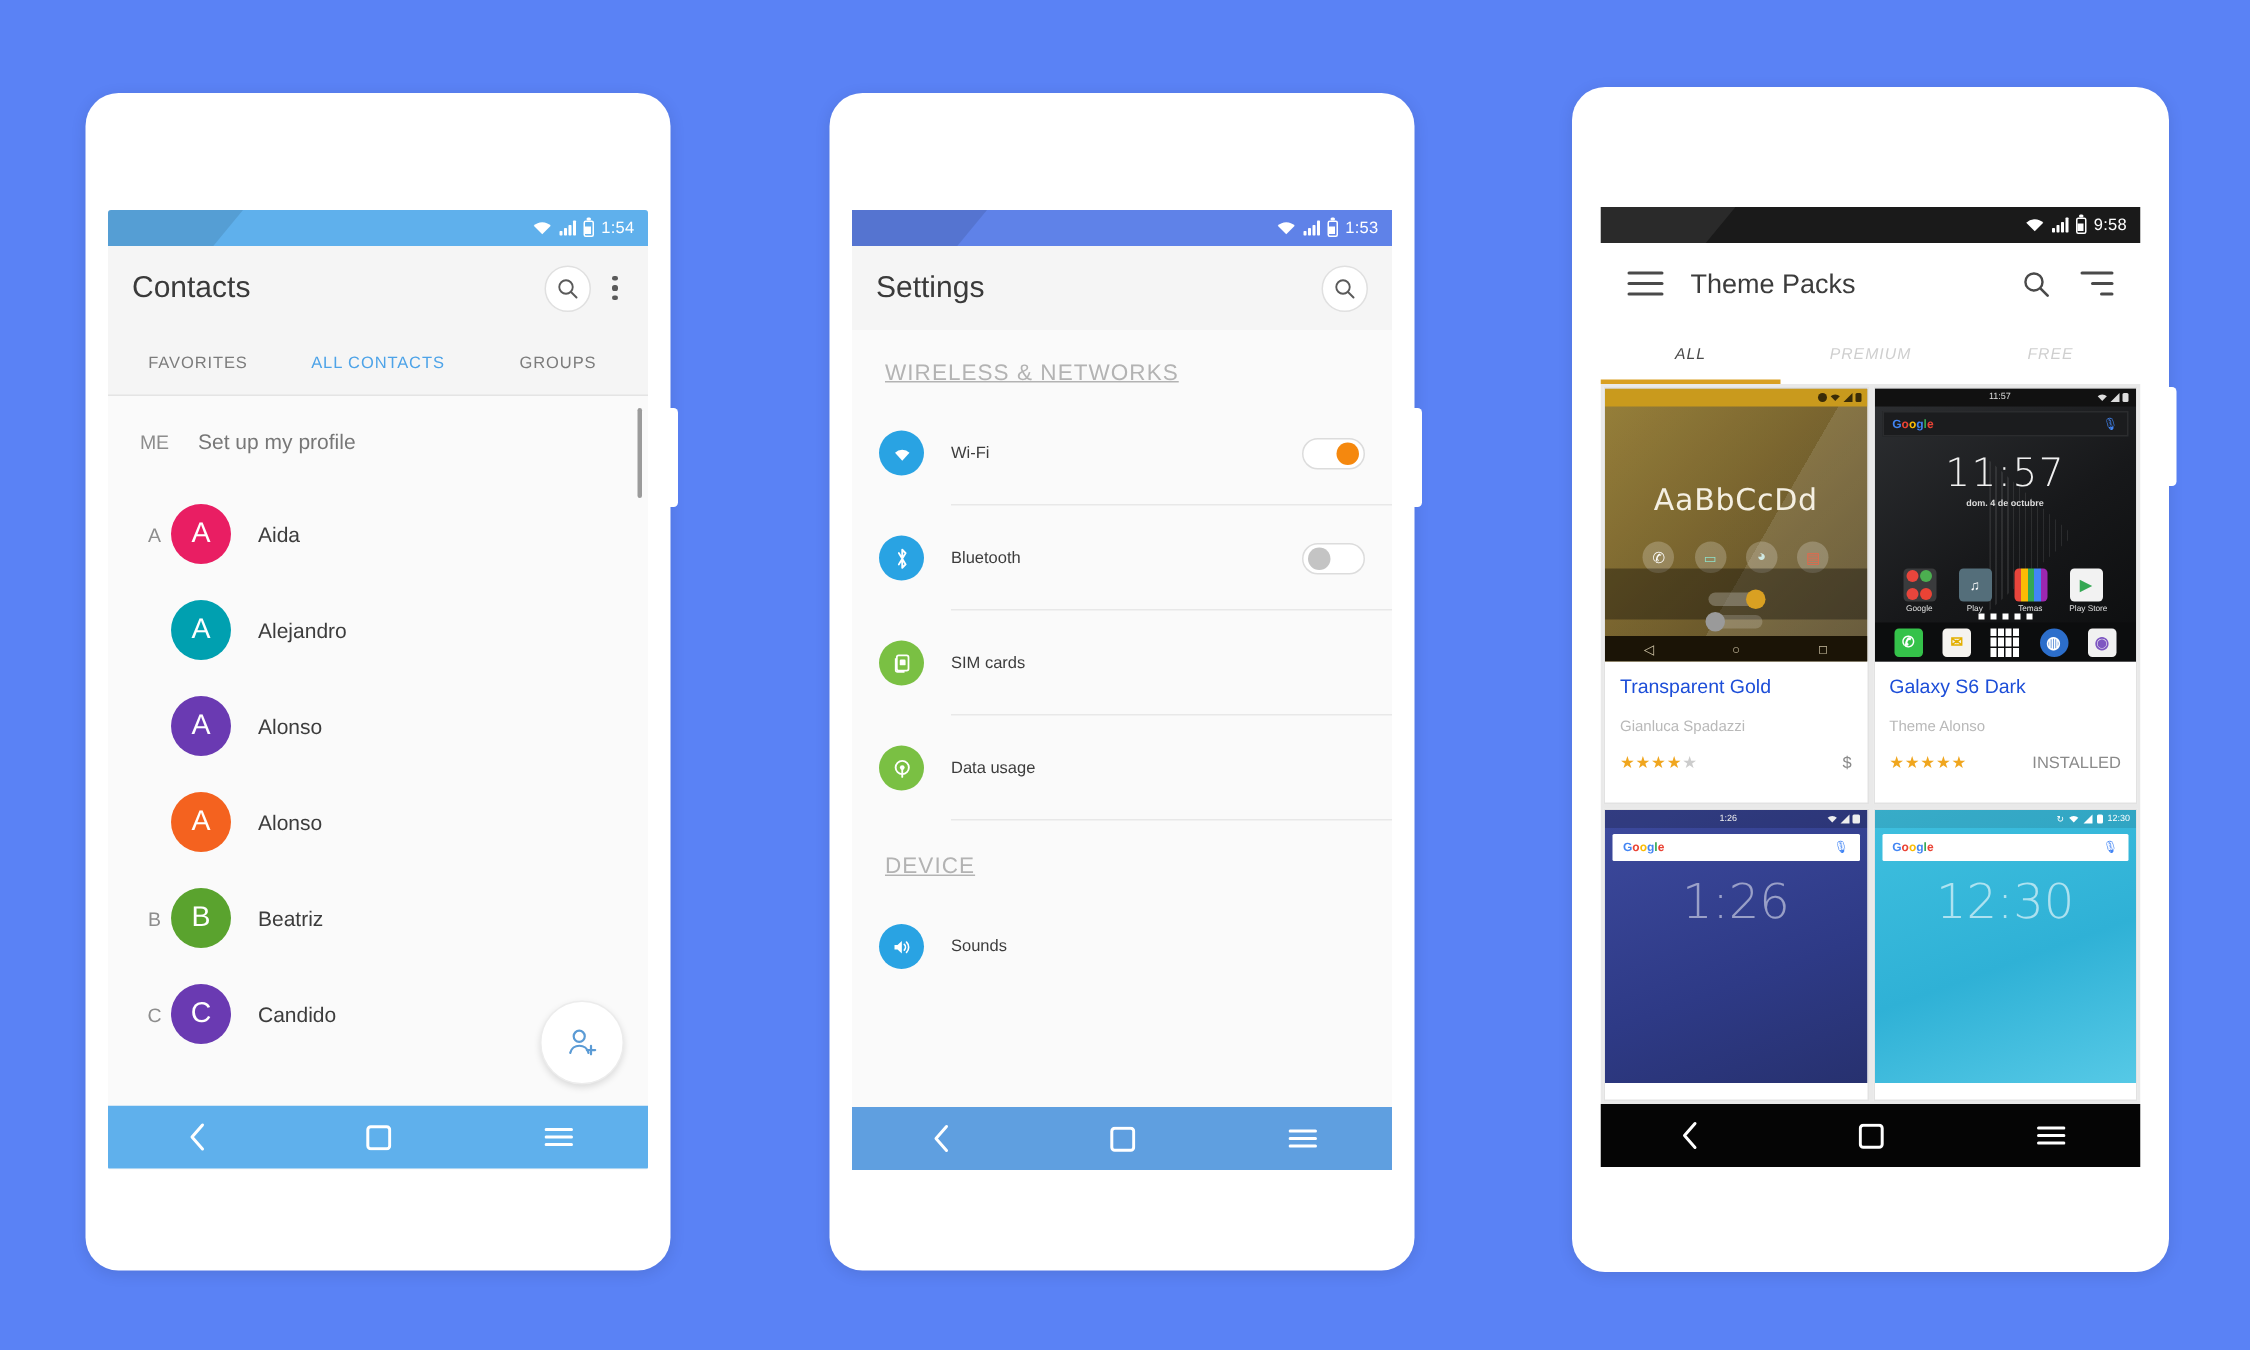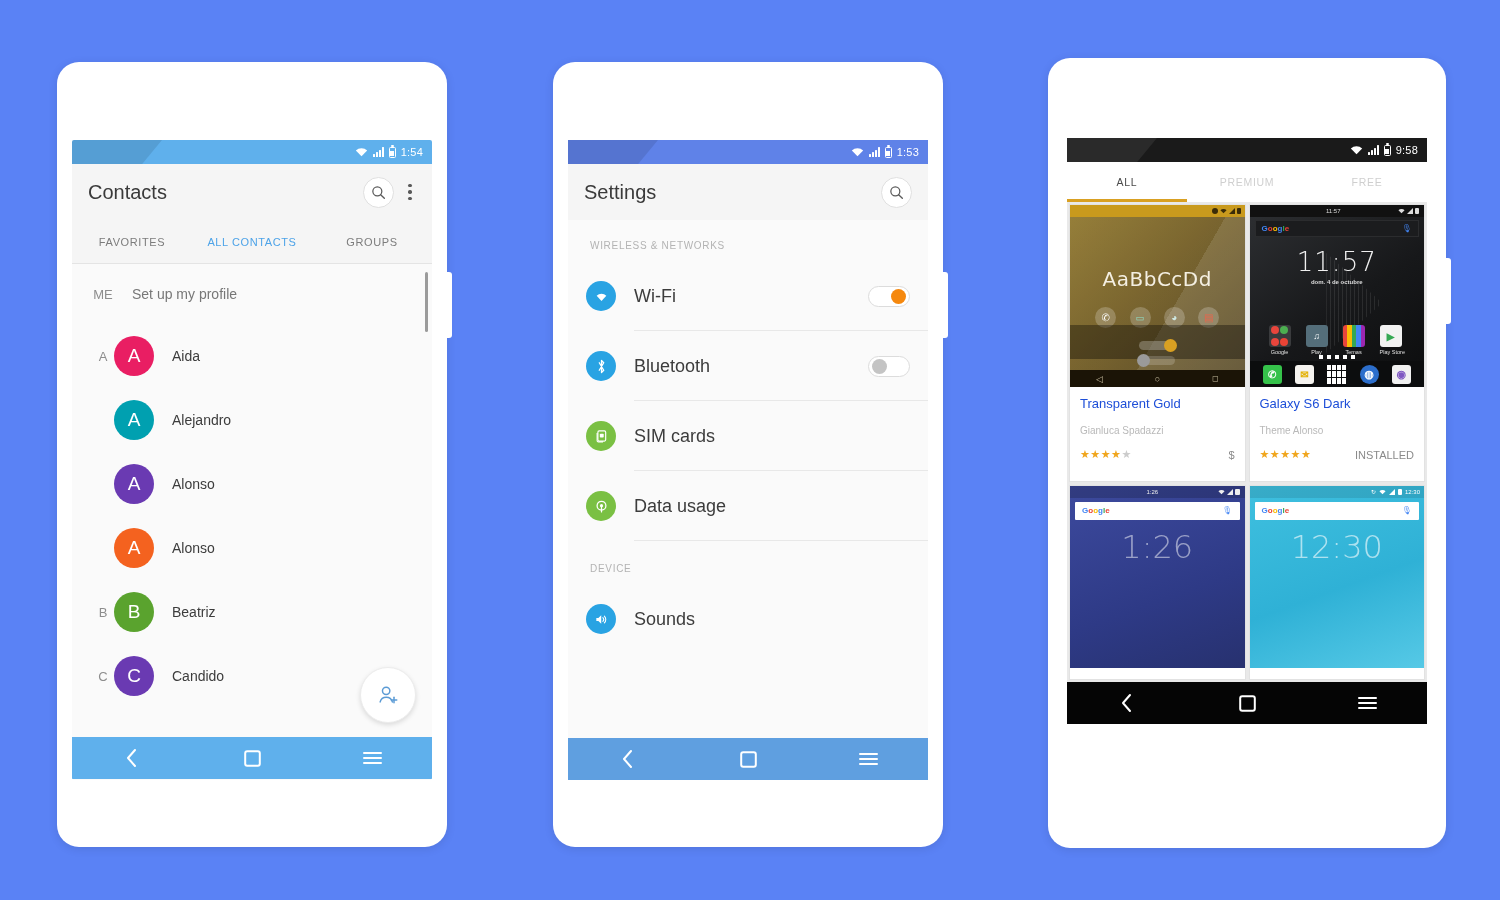--- a/index.html
+++ b/index.html
@@ -118,44 +118,44 @@
   .navbar .nb { width: 26px; height: 26px; display:flex; align-items:center; justify-content:center; }
   #nav1 { background:#5fb0ec; }
 
   
   #phone2 { left: 553px; top: 62px; width: 390px; height: 785px; }
   #screen2 { left: 15px; top: 78px; width: 360px; height: 640px; }
   #sb2 { background:#5f82e8; }
   .appbar2 { height:56px; background:#f5f5f5; display:flex; align-items:center; padding:0 16px; }
   .appbar2 .title { flex:1; font-size:20px; color:#3a3a3a; }
   .setbody { background:#fafafa; height: calc(100% - 24px - 56px - 42px); overflow:hidden; position:relative; }
-  .sec-head { padding: 20px 0 10px 22px; font-size:10px; letter-spacing:.7px; color:#b3b3b3; }
+  .sec-head { padding: 20px 0 10px 22px; font-size:15px; letter-spacing:.7px; color:#b3b3b3;text-decoration:underline; }
   .srow { display:flex; align-items:center; height: 70px; padding-left: 18px; position:relative; }
   .sicon { width: 30px; height:30px; border-radius:50%; display:flex; align-items:center; justify-content:center; flex:0 0 auto; }
-  .srow .slabel { margin-left: 18px; font-size:18px; color:#3c3c3c; flex:1; }
+  .srow .slabel { margin-left: 18px; font-size:11px; color:#3c3c3c; flex:1; }
   .divider { position:absolute; left: 66px; right: 0; bottom: 0; height:1px; background:#e8e8e8; }
   .toggle { width: 42px; height:21px; border-radius: 11px; border:1px solid #dcdcdc; background:#fff; position:relative; margin-right:18px; }
   .toggle .knob { position:absolute; top:2px; width:15px; height:15px; border-radius:50%; }
   .toggle.on .knob { right: 3px; background:#f5880e; }
   .toggle.off .knob { left: 3px; background:#c4c4c4; }
   #nav2 { background:#5f9fe0; }
 
   
   #phone3 { left: 1048px; top: 58px; width: 398px; height: 790px; }
   #screen3 { left: 19px; top: 80px; width: 360px; height: 640px; background:#fff; }
   #sb3 { background:#1a1a1a; }
   #sb3 .notch-shade { background: rgba(255,255,255,0.07); }
   .appbar3 { height:54px; background:#fff; display:flex; align-items:center; padding:0 18px; }
   .hamb { width:24px; height:17px; display:flex; flex-direction:column; justify-content:space-between; }
   .hamb i { height:2.4px; background:#4a4a4a; border-radius:1px; display:block; }
   .appbar3 .title { margin-left:18px; font-size:18px; color:#3c3c3c; flex:1; }
   .sorticon { width:22px; height:16px; display:flex; flex-direction:column; justify-content:space-between; align-items:flex-end; margin-left:20px; }
   .sorticon i { height:2.2px; background:#4a4a4a; border-radius:1px; display:block; }
   .sorticon i:nth-child(1){width:22px}.sorticon i:nth-child(2){width:15px}.sorticon i:nth-child(3){width:9px}
-  .tabs3 { height:40px; display:flex; background:#fff; position:relative; }
+  .tabs3 { height:40px; display:flex; background:#fff; position:relative;font-style:italic; }
   .tabs3 .tab { flex:1; display:flex; align-items:center; justify-content:center; font-size:10.5px; letter-spacing:.7px; color:#cfcfcf; }
   .tabs3 .tab.active { color:#4a4a4a; }
   .tabs3 .ind { position:absolute; bottom:0; left:0; width:33.33%; height:3px; background:#d9a022; }
   .grid3 { background:#e9e9e9; padding: 2px; display:grid; grid-template-columns: 1fr 1fr; gap:3px; height: calc(100% - 24px - 54px - 40px - 42px); overflow:hidden;}
   .tcard { background:#fff; border:1px solid #e2e2e2; display:flex; flex-direction:column; overflow:hidden; }
   .tprev { height: 182px; position:relative; overflow:hidden; }
   .tmeta { padding: 9px 10px 8px 10px; }
   .tname { font-size: 13px; color:#1d4ed8; }
   .tauthor { font-size: 10px; color:#b9b9b9; margin-top:14px; }
   .tfoot { display:flex; align-items:center; justify-content:space-between; padding: 4px 10px 8px 10px; }
@@ -436,20 +436,39 @@
             <i></i>
             <i></i>
             <i></i>
           </span>
         <span class="ic ic-batt" style="color:#fff">
             <i></i>
           </span>
         <span class="sb-time">9:58</span>
       </div>
 
+      <div class="appbar3">
+        <div class="hamb">
+            <i></i>
+            <i></i>
+            <i></i>
+          </div>
+        <div class="title">Theme Packs</div>
+        <div style="display:flex;align-items:center">
+          <svg width="19" height="19" viewBox="0 0 20 20">
+              <circle cx="8.4" cy="8.4" r="6" fill="none" stroke="#4a4a4a" stroke-width="1.7"></circle>
+              <line x1="12.9" y1="12.9" x2="18" y2="18" stroke="#4a4a4a" stroke-width="1.9" stroke-linecap="round"></line>
+            </svg>
+        </div>
+        <div class="sorticon">
+            <i></i>
+            <i></i>
+            <i></i>
+          </div>
+      </div>
 
       <div class="tabs3">
         <div class="tab active">ALL</div>
         <div class="tab">PREMIUM</div>
         <div class="tab">FREE</div>
         <div class="ind"></div>
       </div>
 
       <div class="grid3">
 

